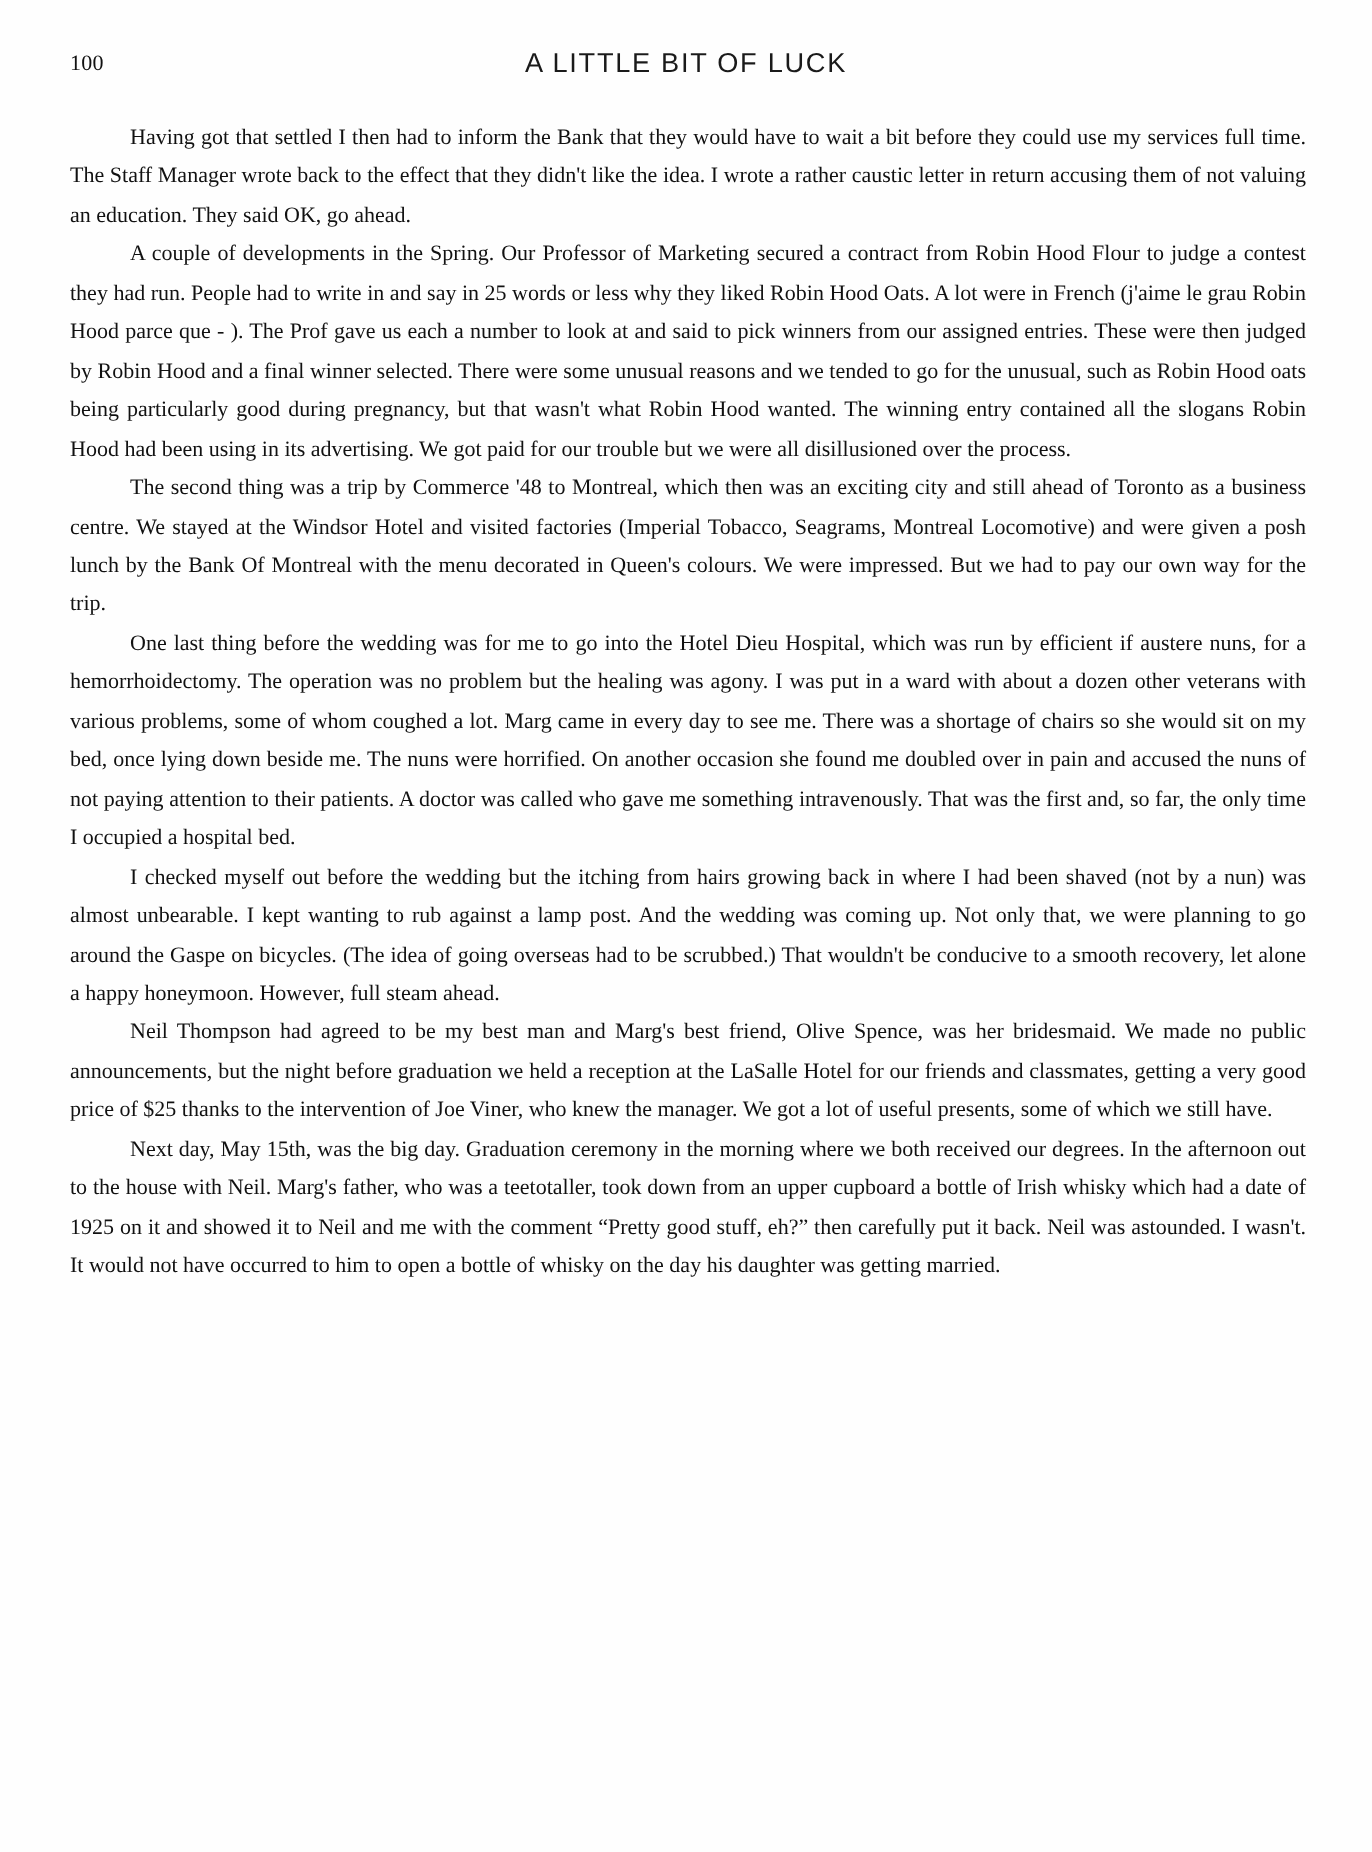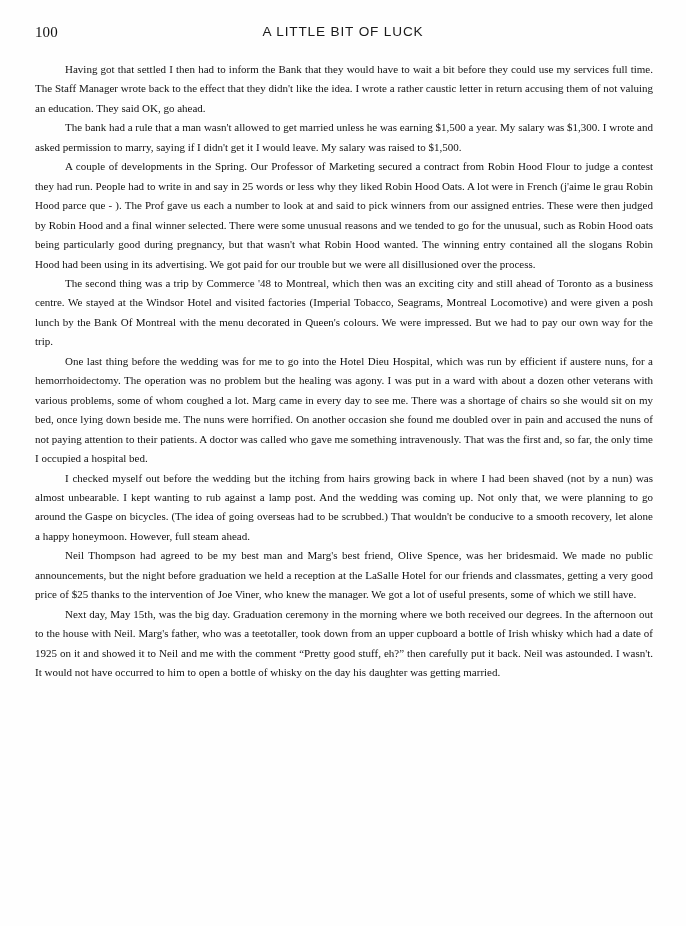--- a/index.html
+++ b/index.html
@@ -30,21 +30,21 @@
     top: 22px;
     left: 0;
     width: 686px;
     height: 20px;
   }
   .folio {
     position: absolute;
     left: 35px;
     top: 0;
     font-family: "Liberation Serif", "DejaVu Serif", serif;
-    font-size: 15px;
+    font-size: 11px;
     line-height: 20px;
     letter-spacing: 0.1px;
     color: #111;
   }
   .head-title {
     position: absolute;
     left: 0;
     top: 0;
     width: 686px;
     text-align: center;
@@ -80,21 +80,20 @@
 
 <div class="page">
 
   <div class="running-head">
     <div class="folio">100</div>
     <div class="head-title">A LITTLE BIT OF LUCK</div>
   </div>
 
   <div class="textblock">
     <p class="para">Having got that settled I then had to inform the Bank that they would have to wait a bit before they could use my services full time. The Staff Manager wrote back to the effect that they didn't like the idea. I wrote a rather caustic letter in return accusing them of not valuing an education. They said OK, go ahead.</p>
-    <p class="para">The bank had a rule that a man wasn't allowed to get married unless he was earning $1,500 a year. My salary was $1,300. I wrote and asked permission to marry, saying if I didn't get it I would leave. My salary was raised to $1,500.</p>
     <p class="para">A couple of developments in the Spring. Our Professor of Marketing secured a contract from Robin Hood Flour to judge a contest they had run. People had to write in and say in 25 words or less why they liked Robin Hood Oats. A lot were in French (j'aime le grau Robin Hood parce que  - ). The Prof gave us each a number to look at and said to pick winners from our assigned entries. These were then judged by Robin Hood and a final winner selected. There were some unusual reasons and we tended to go for the unusual, such as Robin Hood oats being particularly good during pregnancy, but that wasn't what Robin Hood wanted. The winning entry contained all the slogans Robin Hood had been using in its advertising. We got paid for our trouble but we were all disillusioned over the process.</p>
     <p class="para">The second thing was a trip by Commerce '48 to Montreal, which then was an exciting city and still ahead of Toronto as a business centre. We stayed at the Windsor Hotel and visited factories (Imperial Tobacco, Seagrams, Montreal Locomotive) and were given a posh lunch by the Bank Of Montreal with the menu decorated in Queen's colours. We were impressed. But we had to pay our own way for the trip.</p>
     <p class="para">One last thing before the wedding was for me to go into the Hotel Dieu Hospital, which was run by efficient if austere nuns, for a hemorrhoidectomy. The operation was no problem but the healing was agony. I was put in a ward with about a dozen other veterans with various problems, some of whom coughed a lot. Marg came in every day to see me. There was a shortage of chairs so she would sit on my bed, once lying down beside me. The nuns were horrified. On another occasion she found me doubled over in pain and accused the nuns of not paying attention to their patients. A doctor was called who gave me something intravenously. That was the first and, so far, the only time I occupied a hospital bed.</p>
     <p class="para">I checked myself out before the wedding but the itching from hairs growing back in where I had been shaved (not by a nun) was almost unbearable. I kept wanting to rub against a lamp post. And the wedding was coming up. Not only that, we were planning to go around the Gaspe on bicycles. (The idea of going overseas had to be scrubbed.) That wouldn't be conducive to a smooth recovery, let alone a happy honeymoon. However, full steam ahead.</p>
     <p class="para">Neil Thompson had agreed to be my best man and Marg's best friend, Olive Spence, was her bridesmaid. We made no public announcements, but the night before graduation we held a reception at the LaSalle Hotel for our friends and classmates, getting a very good price of $25 thanks to the intervention of Joe Viner, who knew the manager. We got a lot of useful presents, some of which we still have.</p>
     <p class="para">Next day, May 15th, was the big day. Graduation ceremony in the morning where we both received our degrees. In the afternoon out to the house with Neil. Marg's father, who was a teetotaller, took down from an upper cupboard a bottle of Irish whisky which had a date of 1925 on it and showed it to Neil and me with the comment “Pretty good stuff, eh?” then carefully put it back. Neil was astounded. I wasn't. It would not have occurred to him to open a bottle of whisky on the day his daughter was getting married.</p>
 
   </div>
 
 </div>

